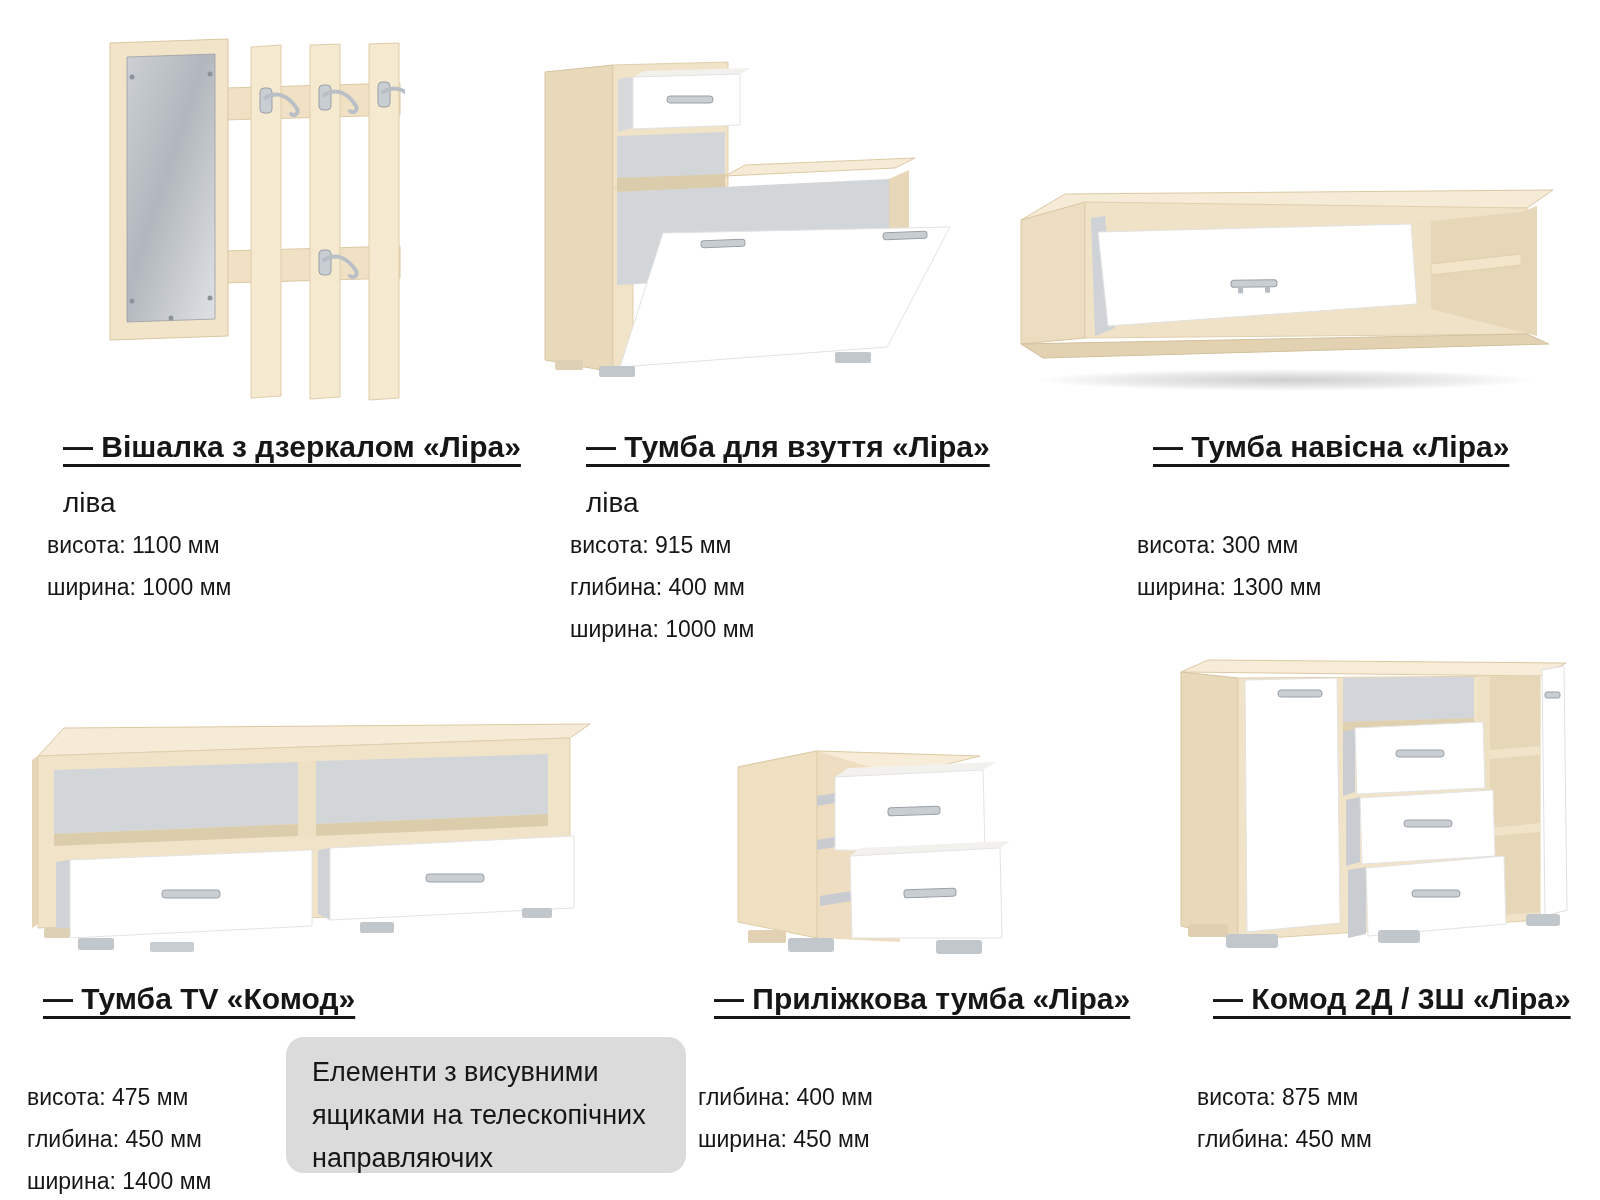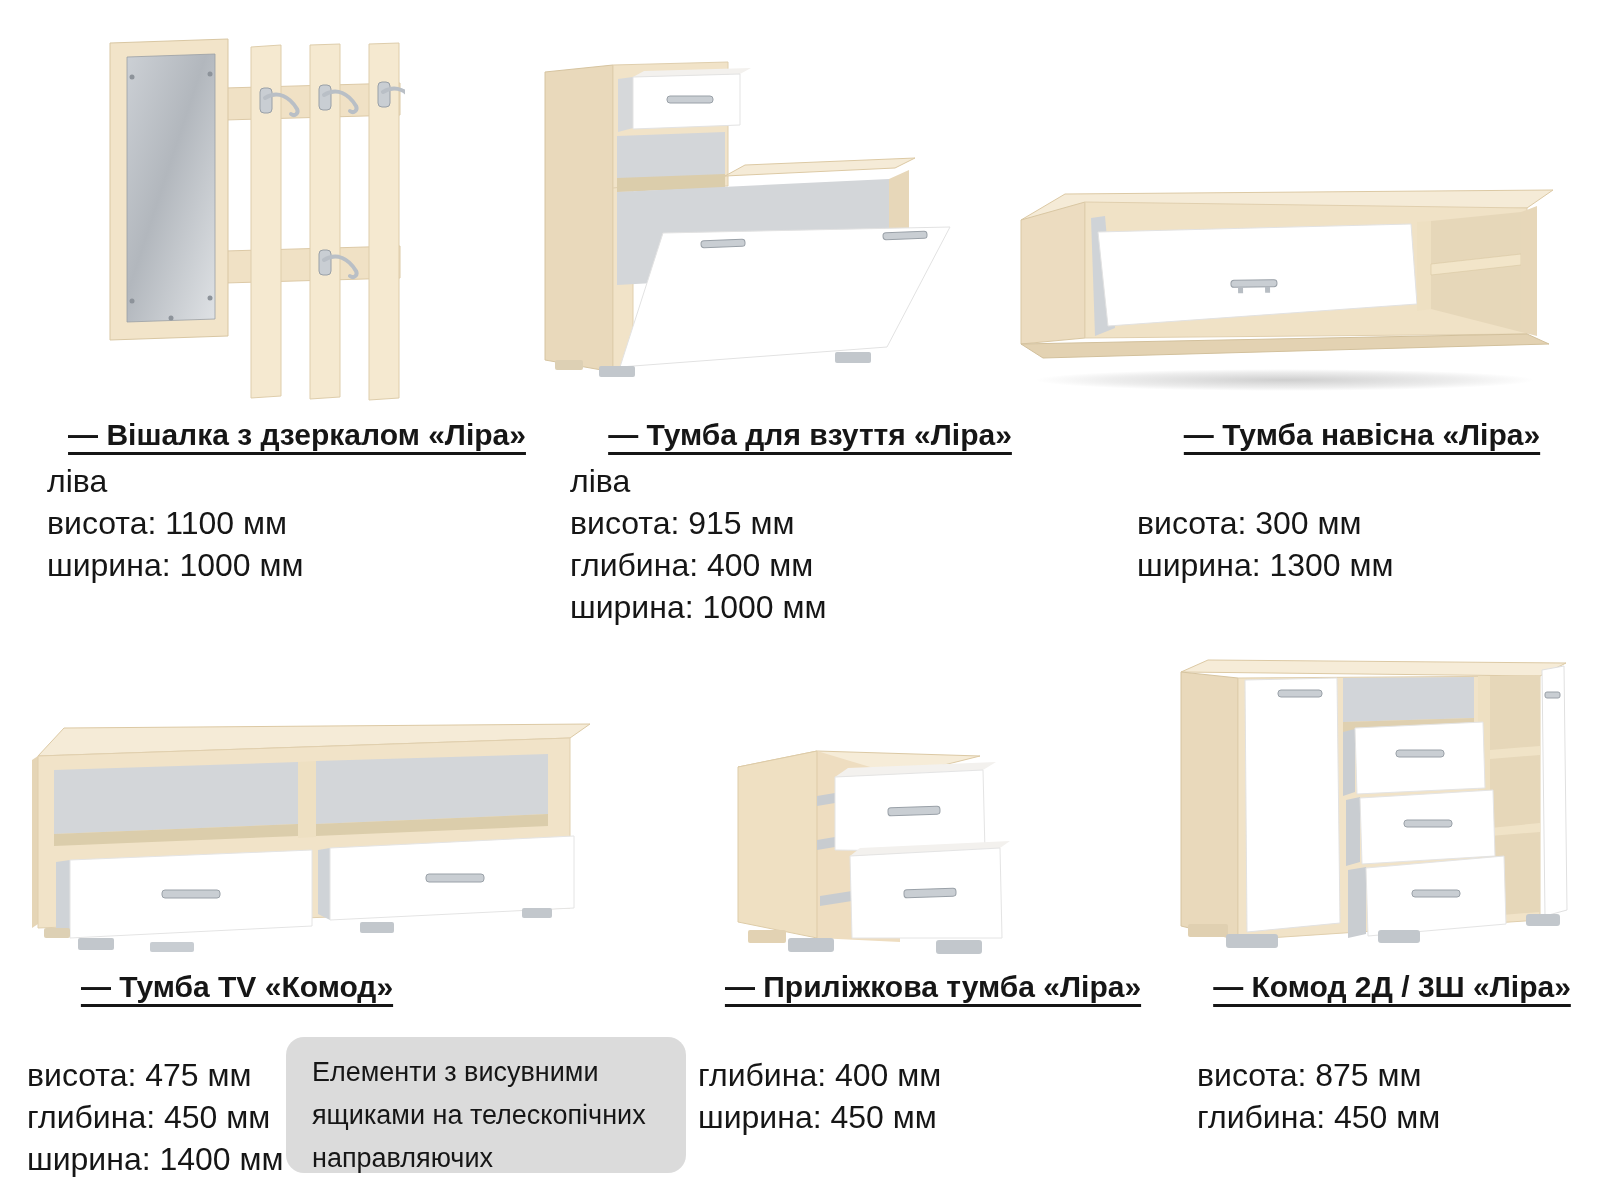--- a/index.html
+++ b/index.html
@@ -18,27 +18,26 @@
 
   .ptext{position:absolute;}
   #txt1{left:47px;top:412px;width:500px;}
   #txt2{left:570px;top:412px;width:480px;}
   #txt3{left:1137px;top:412px;width:450px;}
   #txt4{left:27px;top:964px;width:420px;}
   #txt5{left:698px;top:964px;width:470px;}
   #txt6{left:1197px;top:964px;width:390px;}
 
   .ptitle{
-    margin:4px;font-size:30px;font-weight:700;line-height:38px;
+    margin:16px;font-size:30px;font-weight:700;line-height:38px;
     text-decoration:underline;text-decoration-thickness:2.5px;text-underline-offset:7px;
     white-space:nowrap;
-    text-align:center;
   }
-  .pvariant{font-size:32px;line-height:42px;min-height:42px;margin-top:6px;}
-  .pspec{font-size:32px;line-height:42px;white-space:nowrap;}
+  .pvariant{font-size:28px;line-height:42px;min-height:42px;margin-top:6px;margin-left:16px;}
+  .pspec{font-size:23px;line-height:42px;white-space:nowrap;}
 
   .note{
     position:absolute;left:286px;top:1037px;width:400px;height:136px;
     background:#dbdbdb;border-radius:18px;box-sizing:border-box;
     padding:14px 18px 0 26px;font-size:27px;line-height:43px;color:#161616;
     overflow:hidden;
   }
 </style>
 </head>
 <body>

